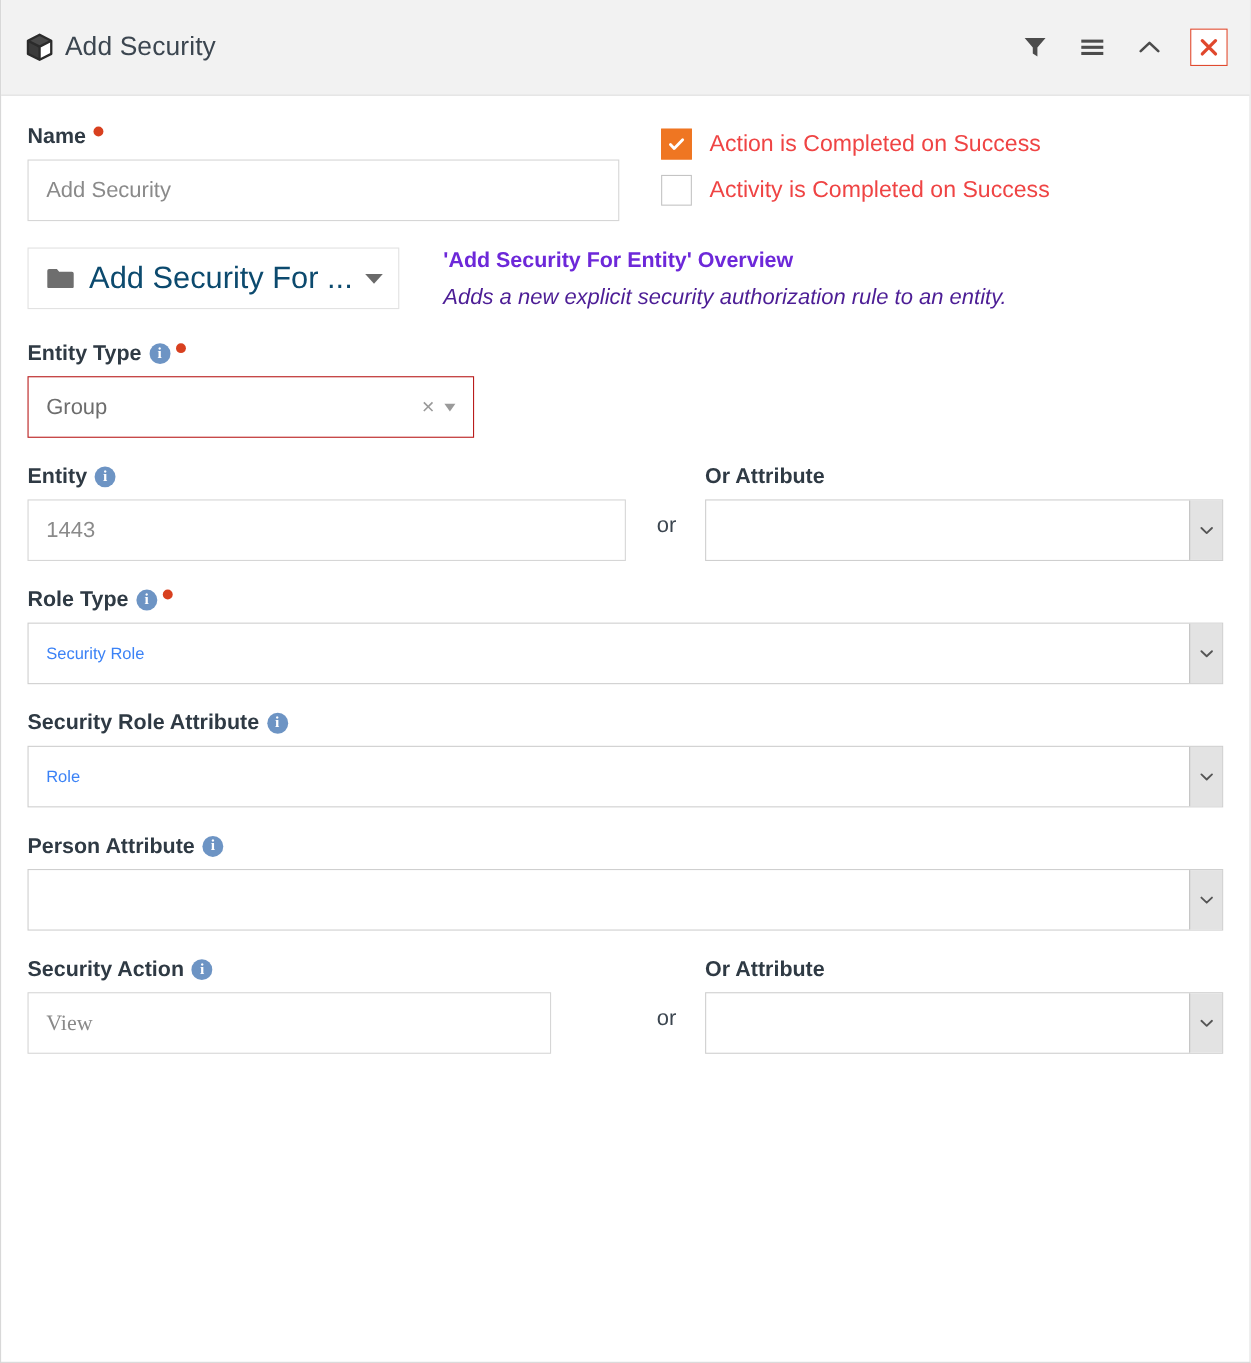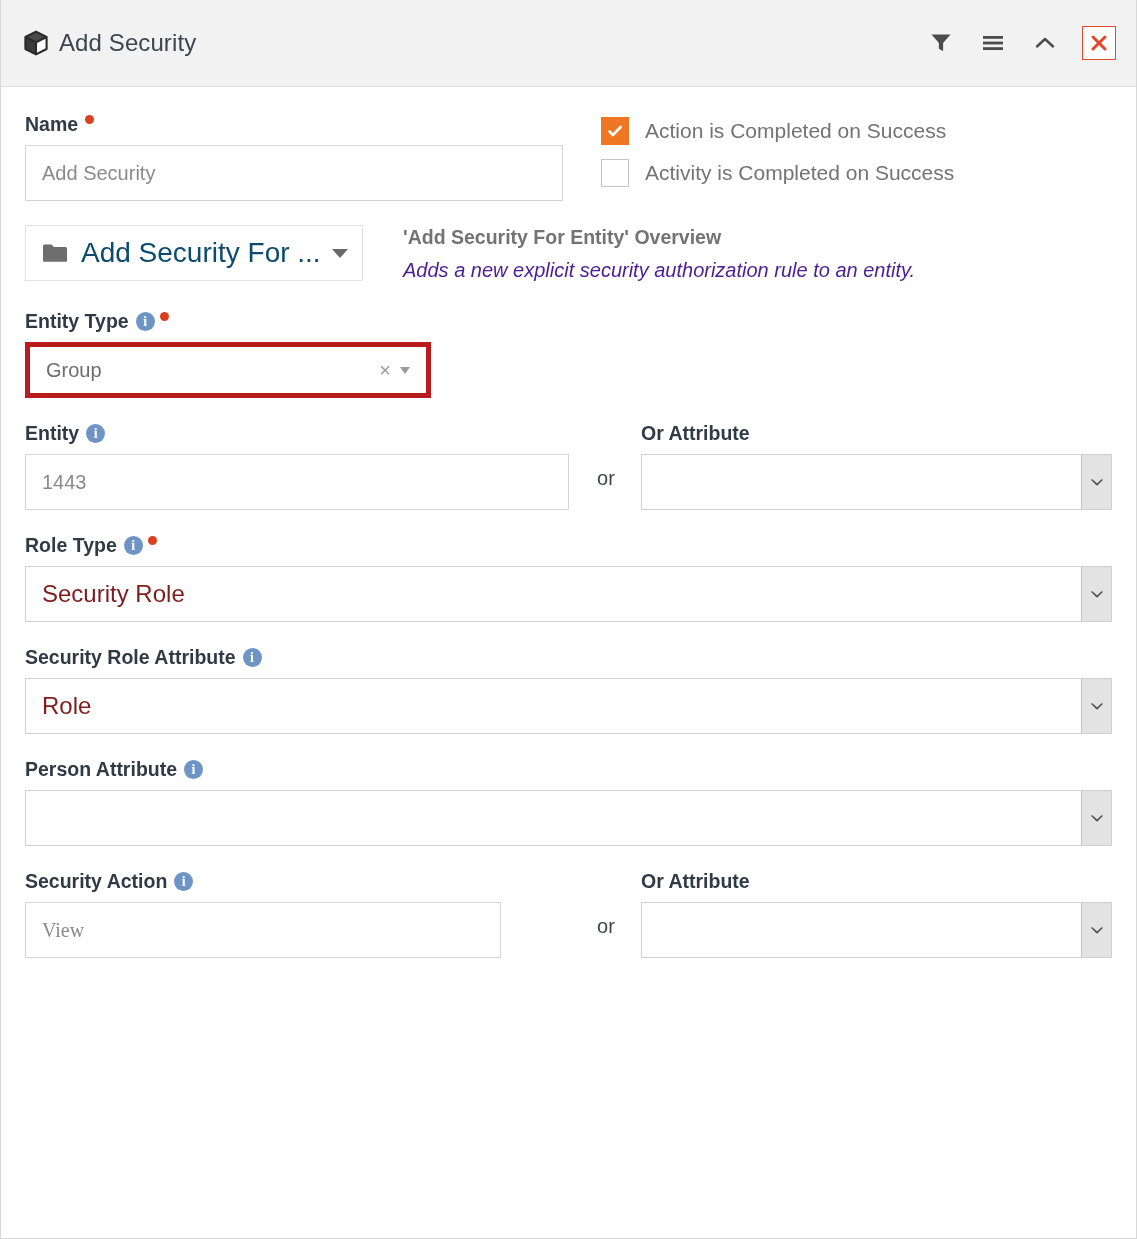--- a/index.html
+++ b/index.html
@@ -122,21 +122,21 @@
     font-family: "Liberation Sans", sans-serif;
     color: #6d6d6d;
     padding: 0 16px;
     outline: none;
   }
   .txt::placeholder { color: #8a8a8a; opacity: 1; }
 
   
   .combo {
     height: 56px;
-    border: 5px solid #b91c1c;
+    border: 1px solid #b91c1c;
     background: #ffffff;
     display: flex;
     align-items: center;
     padding: 0 10px 0 16px;
     font-size: 20px;
     color: #6d6d6d;
     cursor: pointer;
   }
   .combo .val { flex: 1 1 auto; white-space: nowrap; overflow: hidden; }
   .combo .clear {
@@ -162,22 +162,22 @@
     background: #ffffff;
     display: flex;
     align-items: stretch;
     cursor: pointer;
   }
   .select .sval {
     flex: 1 1 auto;
     display: flex;
     align-items: center;
     padding: 0 16px;
-    font-size: 24px;
-    color: #7f1d1d;
+    font-size: 15px;
+    color: #3b82f6;
     white-space: nowrap;
     overflow: hidden;
   }
   .select .sbtn {
     width: 30px;
     flex: none;
     background: #e3e3e3;
     border-left: 1px solid #c2c2c2;
     display: flex; align-items: center; justify-content: center;
   }
@@ -230,29 +230,29 @@
     border: 1px solid #c4c4c4;
     background: #ffffff;
   }
   .chk.on {
     background: #ef7622;
     border-color: #ef7622;
     display: flex; align-items: center; justify-content: center;
   }
   .chk-label {
     font-size: 21px;
-    color: #737373;
+    color: #ef4444;
     white-space: nowrap;
   }
 
   
   .ov-title {
     font-size: 19.5px;
     font-weight: bold;
-    color: #737373;
+    color: #6d28d9;
     margin-bottom: 10px;
   }
   .ov-text {
     font-size: 20px;
     color: #4c1d95;
     font-style: italic;
   }
 
   .or-word {
     font-size: 20px;

